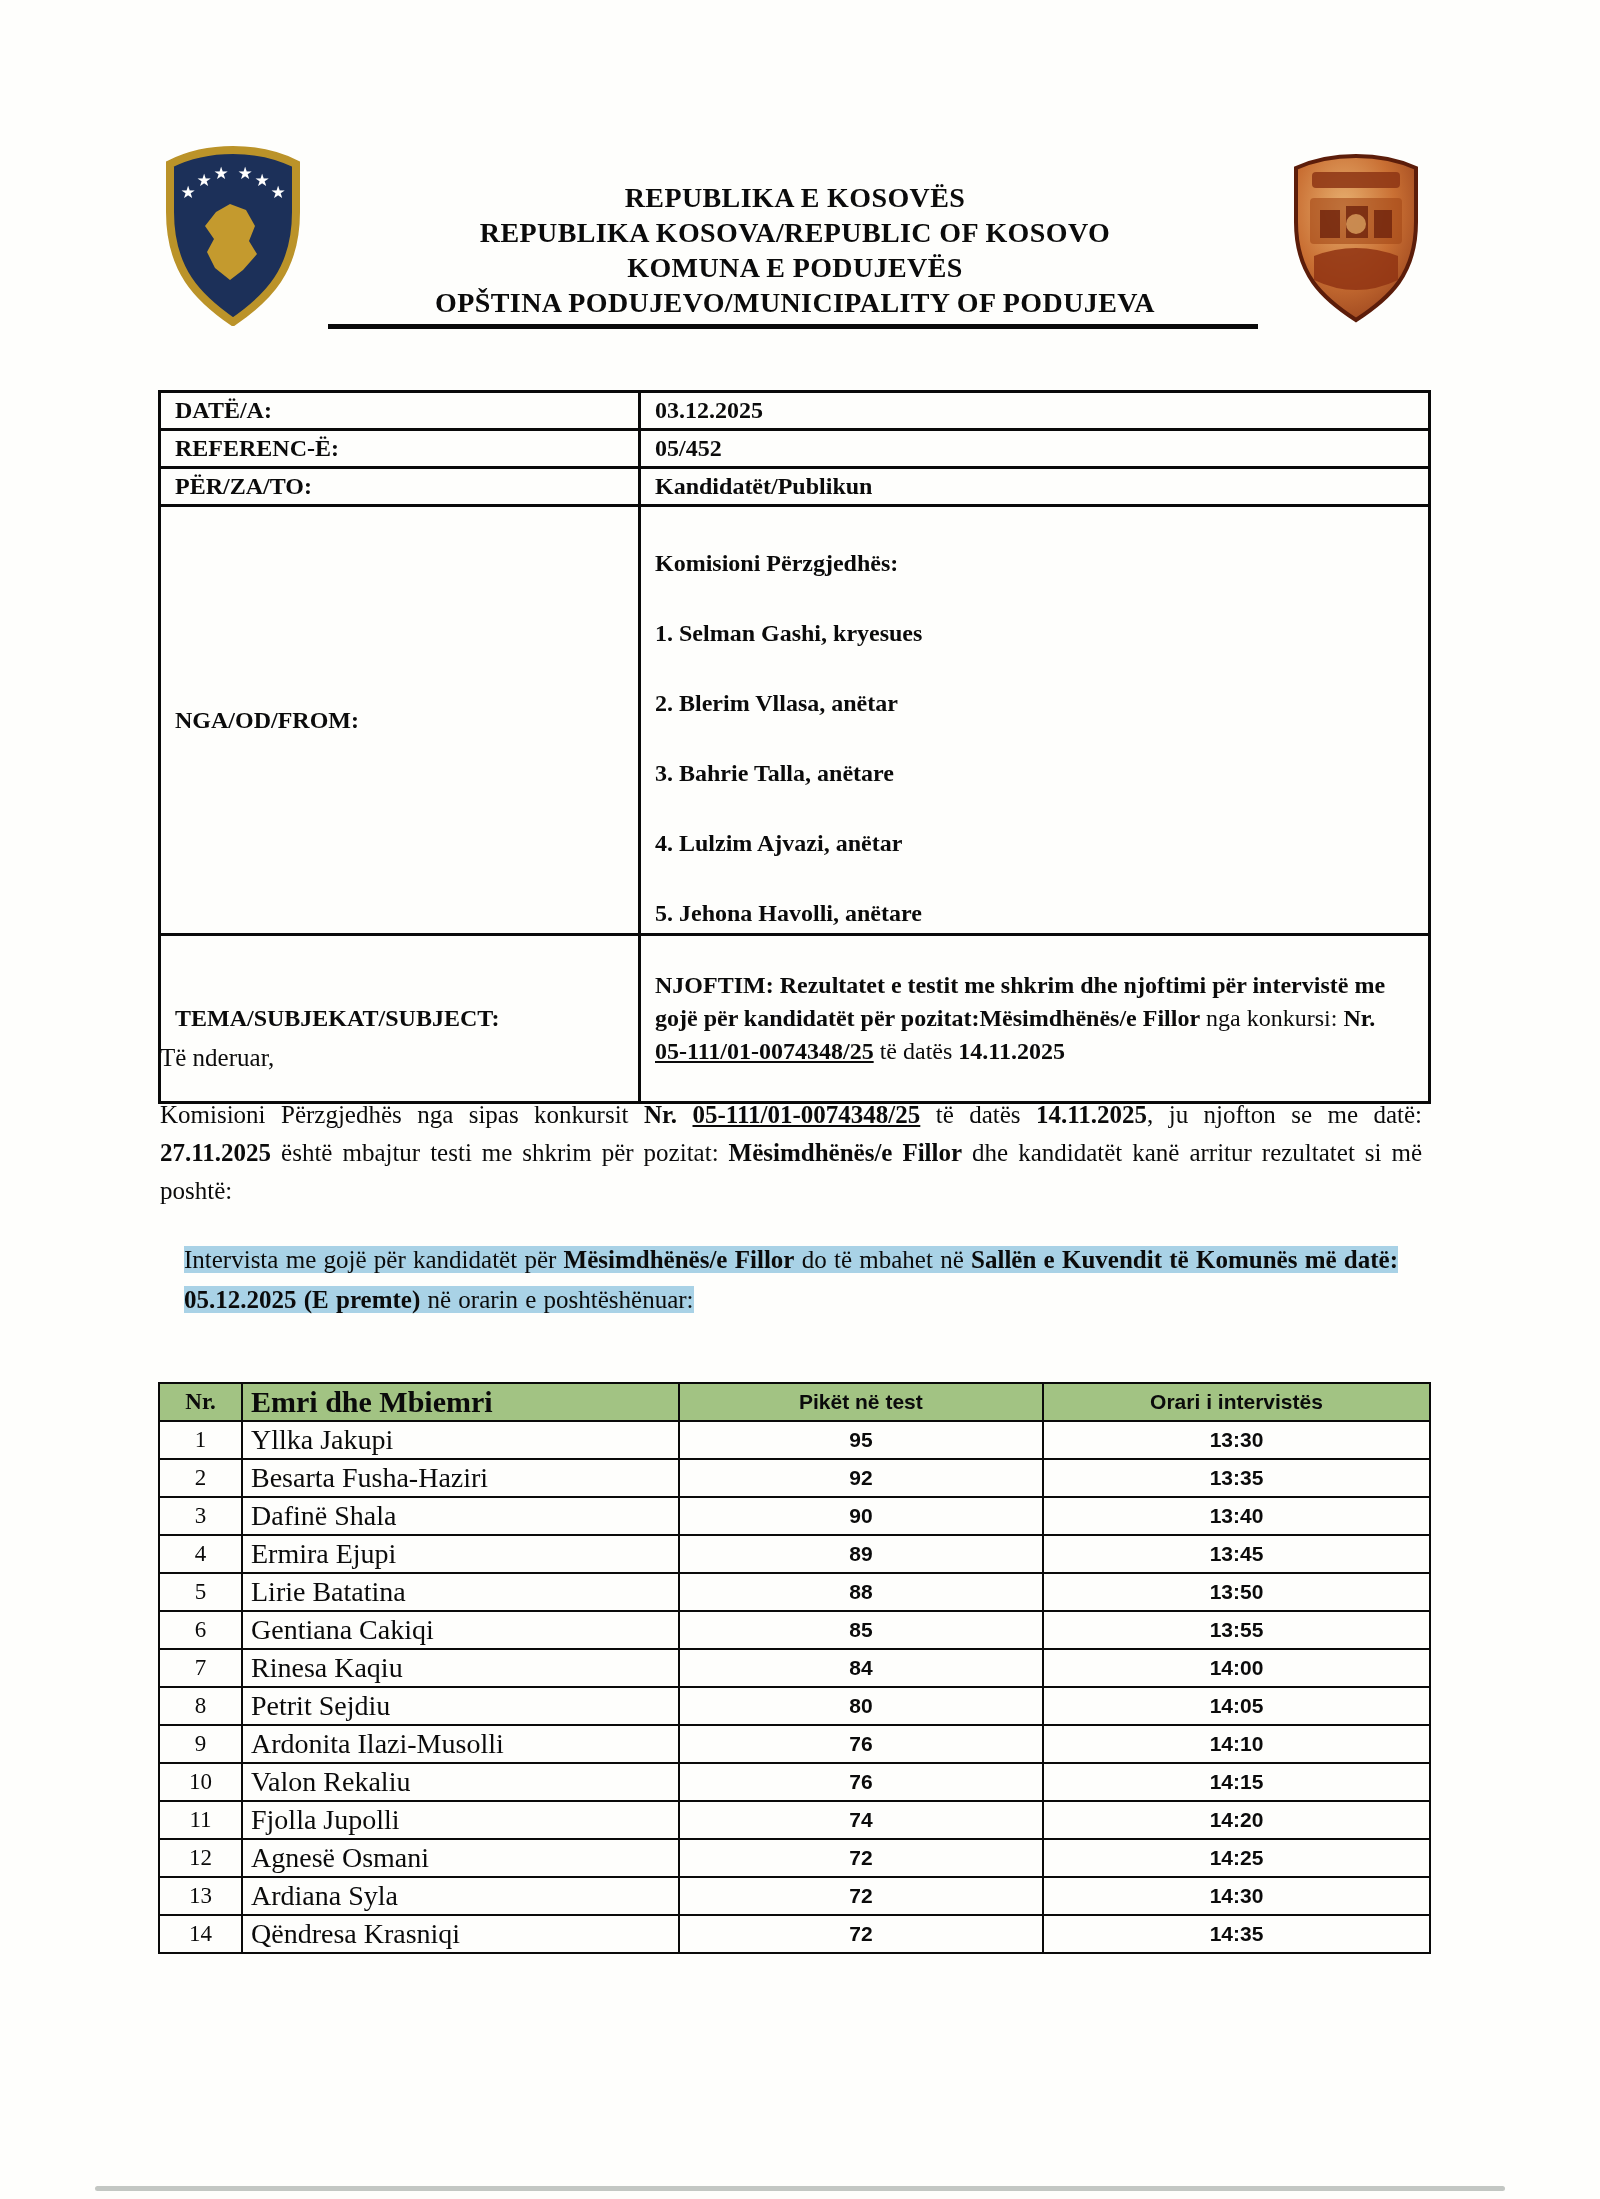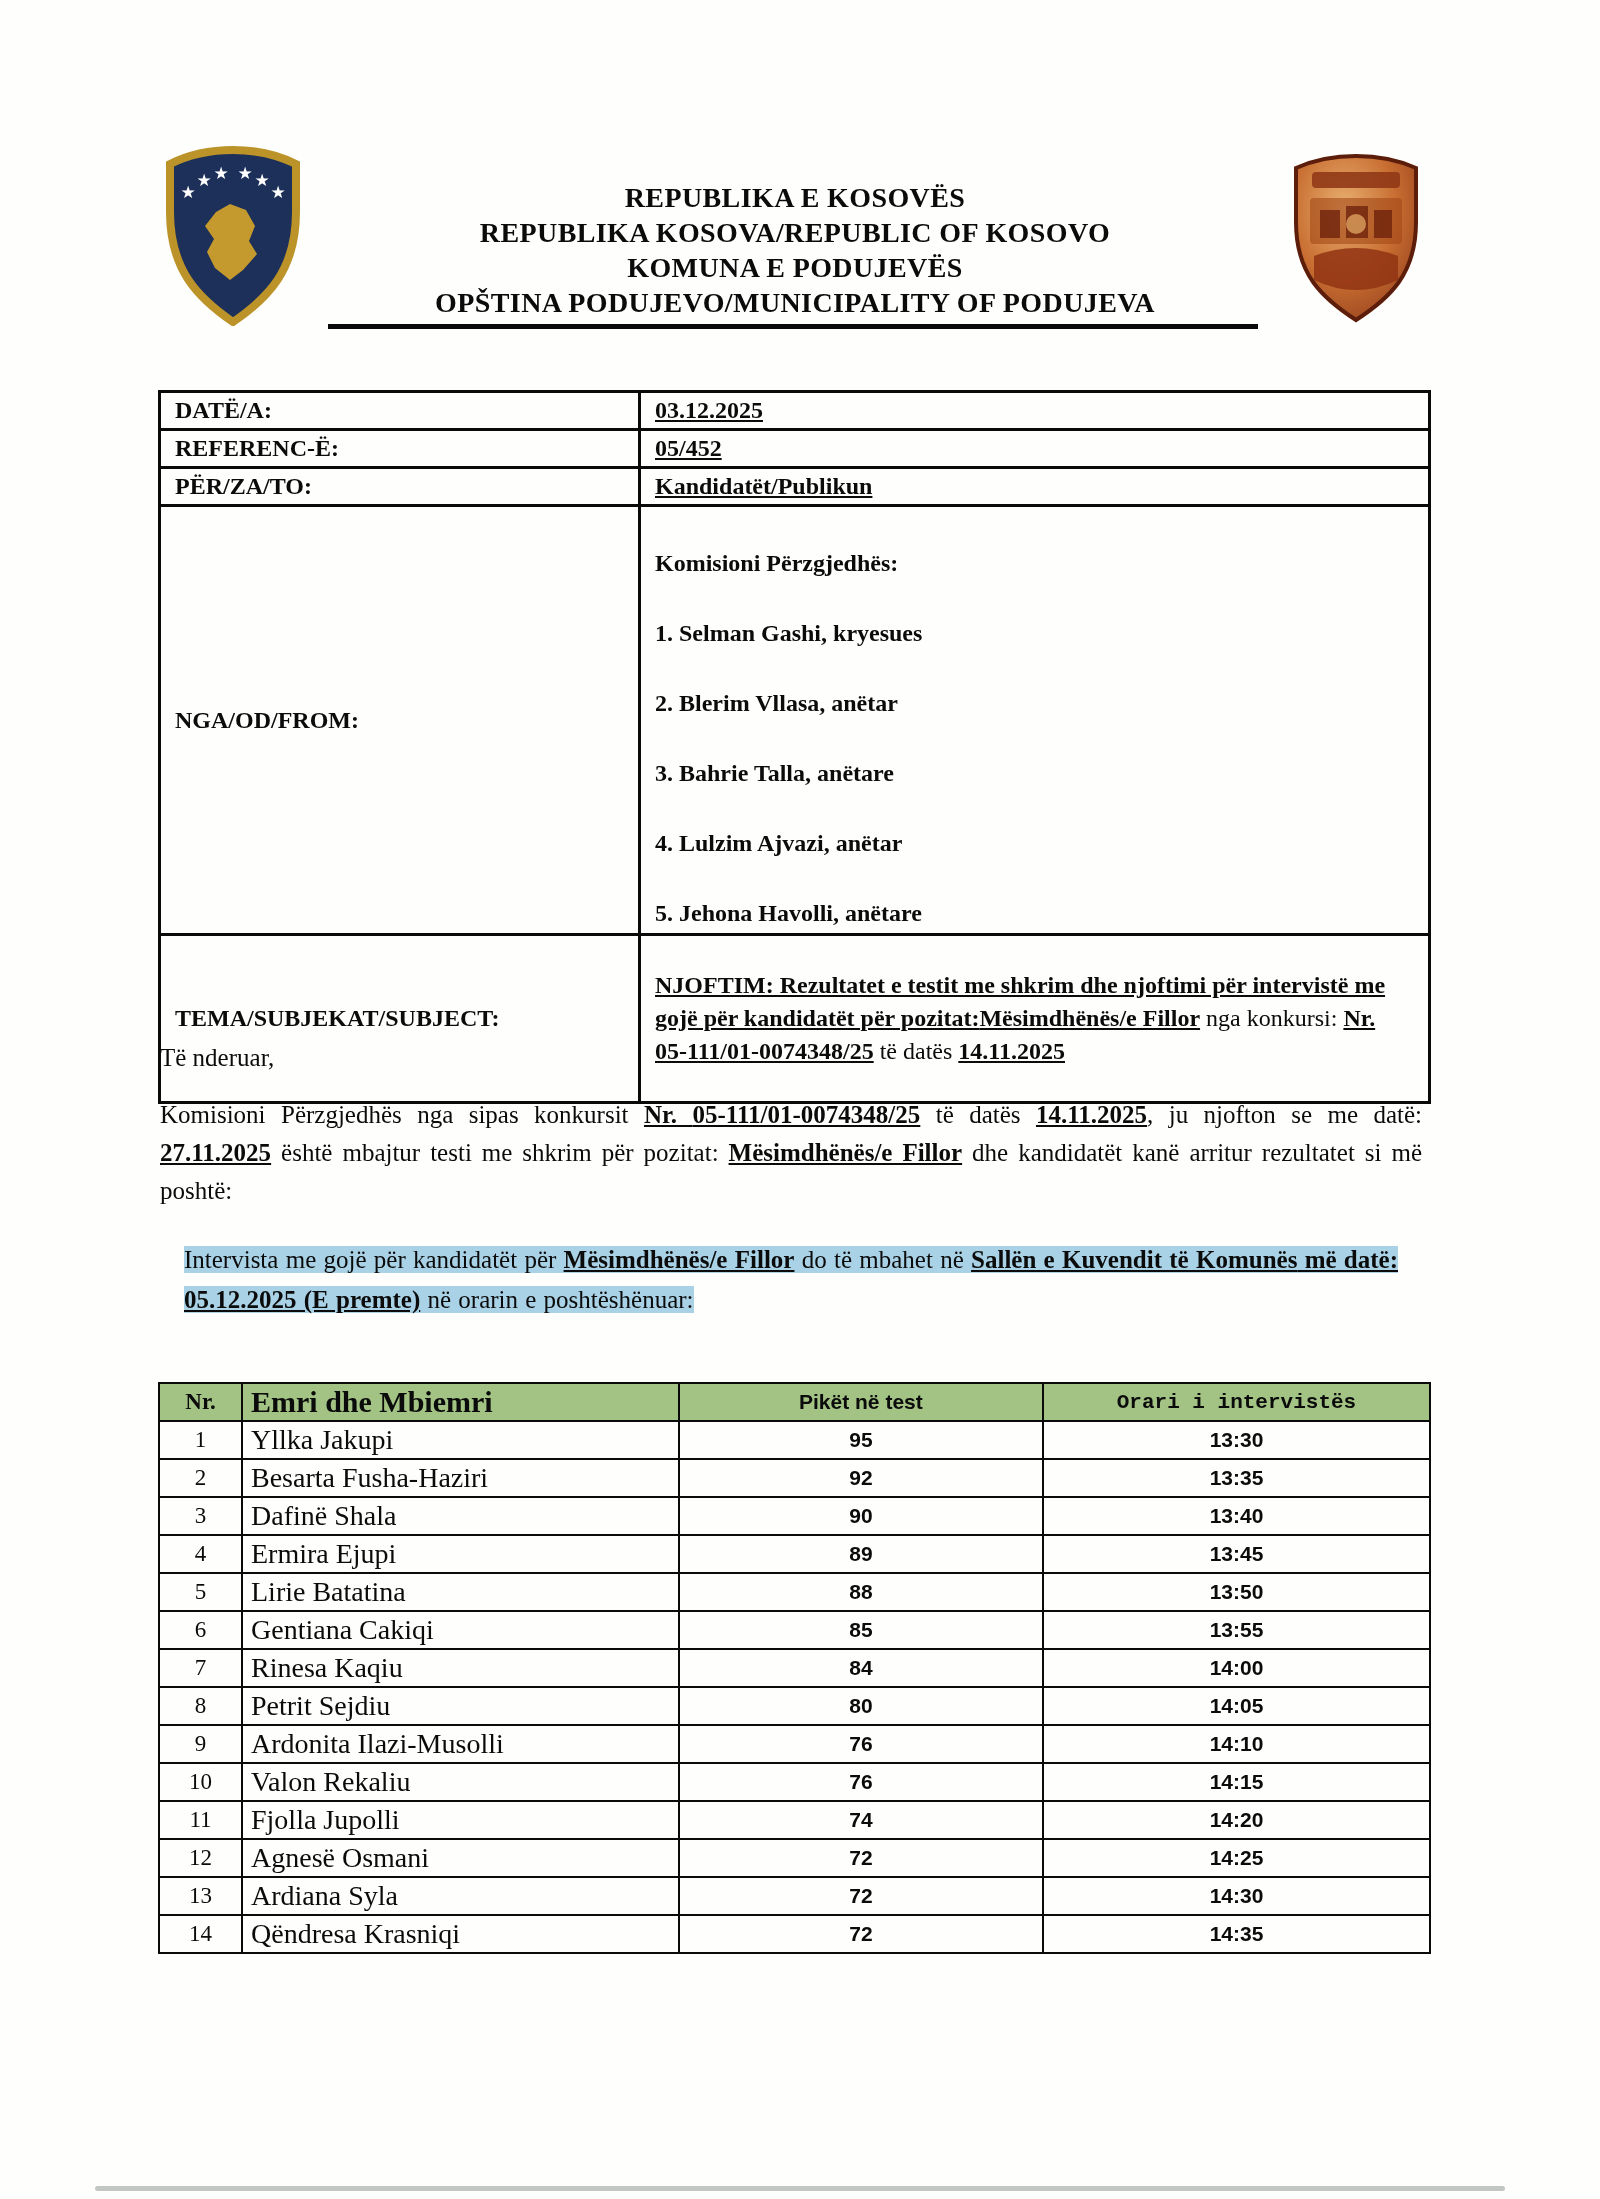--- a/index.html
+++ b/index.html
@@ -6,21 +6,21 @@
   html, body { width:1600px; height:2199px; }
   body {
     background:#ffffff;
     font-family:"Liberation Serif","DejaVu Serif",serif;
     color:#0b0b0b;
     position:relative;
     overflow:hidden;
   }
   .page { position:absolute; inset:0; background:#fefefc; }
 
-  .bold { font-weight:bold;text-decoration:underline; }
+  .bold { font-weight:bold; }
   .ul { text-decoration:underline; }
 
   
   .emblem { position:absolute; }
   .emblem-left  { left:158px; top:146px; width:150px; height:180px; }
   .emblem-right { left:1286px; top:152px; width:140px; height:170px; }
   .header-text {
     position:absolute; left:300px; top:180px; width:990px;
     text-align:center; font-weight:bold; font-size:28px; line-height:35px;
     letter-spacing:0.4px;
@@ -73,21 +73,21 @@
     padding:1px 8px;
     vertical-align:middle;
   }
   table.results thead th {
     background:var(--table-header-green, #a2c383);
     font-weight:bold;
   }
   th.h-nr     { width:80px;  font-size:23px; text-align:center; }
   th.h-name   { width:421px; font-size:30px; text-align:left; padding-left:14px; }
   th.h-points { width:351px; font-size:21px; text-align:center; font-family:"Liberation Sans",sans-serif; }
-  th.h-time   { width:373px; font-size:21px; text-align:center; font-family:Liberation Mono, monospace; }
+  th.h-time   { width:373px; font-size:21px; text-align:center; font-family:Liberation Sans, sans-serif; }
   td.c-nr     { text-align:center; font-size:23px; }
   td.c-name   { text-align:left; padding-left:14px; font-size:28px; }
   td.c-points, td.c-time {
     text-align:center; font-weight:bold; font-size:21px;
     font-family:"Liberation Sans",sans-serif;
   }
 
   
   .scan-strip {
     position:absolute; left:95px; right:95px; bottom:8px; height:5px;

